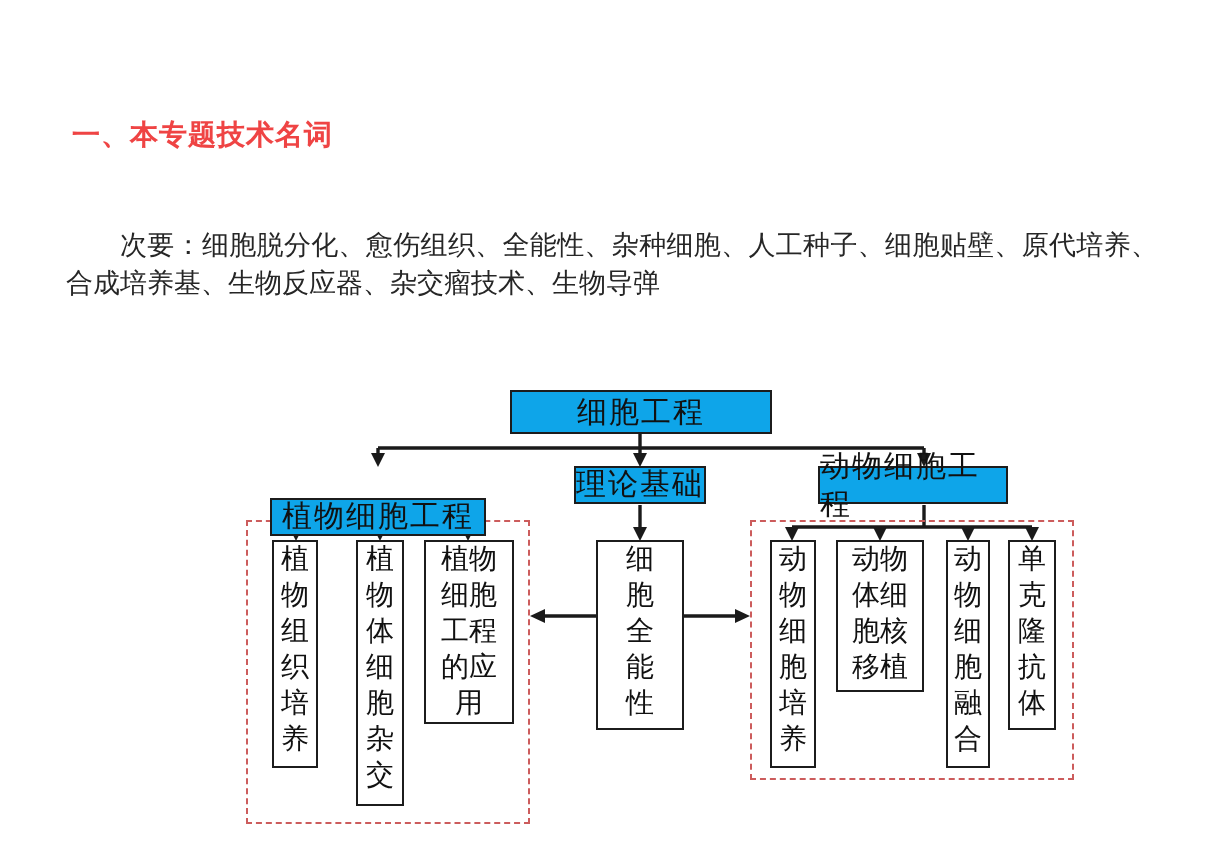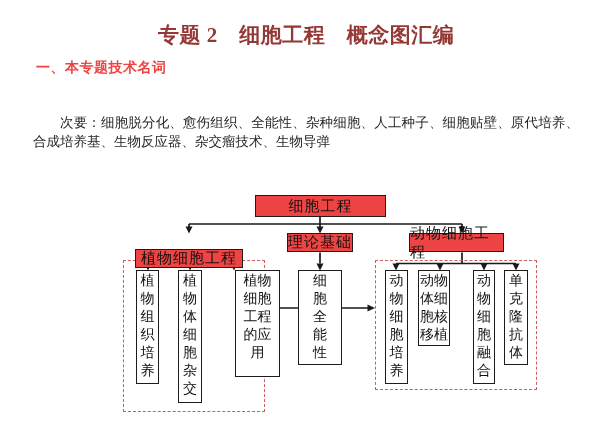--- a/index.html
+++ b/index.html
@@ -15,42 +15,41 @@
   .sec-heading {
     position:absolute; left:36px; font-size:14px; font-weight:bold; color:#ef4444;
     letter-spacing:0.5px;
   }
   .para {
     position:absolute; left:33px; width:546px; font-size:13.5px; line-height:18.6px;
     text-align:justify; text-indent:2em; color:#262626;
   }
   .hnode {
     position:absolute; box-sizing:border-box; border:1.6px solid #1c1c1c;
-    background:#ef4444; display:flex; align-items:center; justify-content:center;
+    background:#0ea5e9; display:flex; align-items:center; justify-content:center;
     font-size:15px; letter-spacing:1px; color:#111;
   }
   .vbox {
     position:absolute; box-sizing:border-box; border:1.5px solid #1c1c1c;
     background:#fff; text-align:center; font-size:14px; line-height:18px;
     white-space:pre-line; padding-top:1px; color:#111;
   }
   .dashed {
     position:absolute; box-sizing:border-box; border:1.6px dashed #cc5c5c;
     background:transparent;
   }
   svg.connectors { position:absolute; left:0; top:0; pointer-events:none; }
   svg.connectors path { stroke:#1a1a1a; stroke-width:1.7; fill:none; }
   svg.connectors polygon { fill:#1a1a1a; stroke:none; }
 </style>
 </head>
 <body>
 
 <div class="page">
 
-  <div class="doc-title">专题 2　细胞工程　概念图汇编</div>
 
   <div class="sec-heading" style="top:59px;">一、本专题技术名词</div>
   <div class="para" style="top:114px;">次要：细胞脱分化、愈伤组织、全能性、杂种细胞、人工种子、细胞贴壁、原代培养、合成培养基、生物反应器、杂交瘤技术、生物导弹</div>
 
 
   <div>
 
     <svg class="connectors" width="612" height="421" viewBox="0 0 612 421">
       <g>
         <path d="M320 216 V224 M189 224 H462 M189 224 V227 M320 224 V227 M462 224 V227"></path>
@@ -97,39 +96,39 @@
 织
 培
 养</div>
     <div class="vbox" style="left:178px; top:270px; width:24px; height:133px;">植
 物
 体
 细
 胞
 杂
 交</div>
-    <div class="vbox" style="left:212px; top:270px; width:45px; height:107px;margin-left:23px;">植物
+    <div class="vbox" style="left:212px; top:270px; width:45px; height:92px;">植物
 细胞
 工程
 的应
 用</div>
 
     <div class="vbox" style="left:298px; top:270px; width:44px; height:95px;">细
 胞
 全
 能
 性</div>
 
     <div class="vbox" style="left:385px; top:270px; width:23px; height:114px;">动
 物
 细
 胞
 培
 养</div>
-    <div class="vbox" style="left:418px; top:270px; width:32px; height:76px;">动物
+    <div class="vbox" style="left:418px; top:270px; width:44px; height:76px;">动物
 体细
 胞核
 移植</div>
     <div class="vbox" style="left:473px; top:270px; width:22px; height:114px;">动
 物
 细
 胞
 融
 合</div>
     <div class="vbox" style="left:504px; top:270px; width:24px; height:95px;">单

